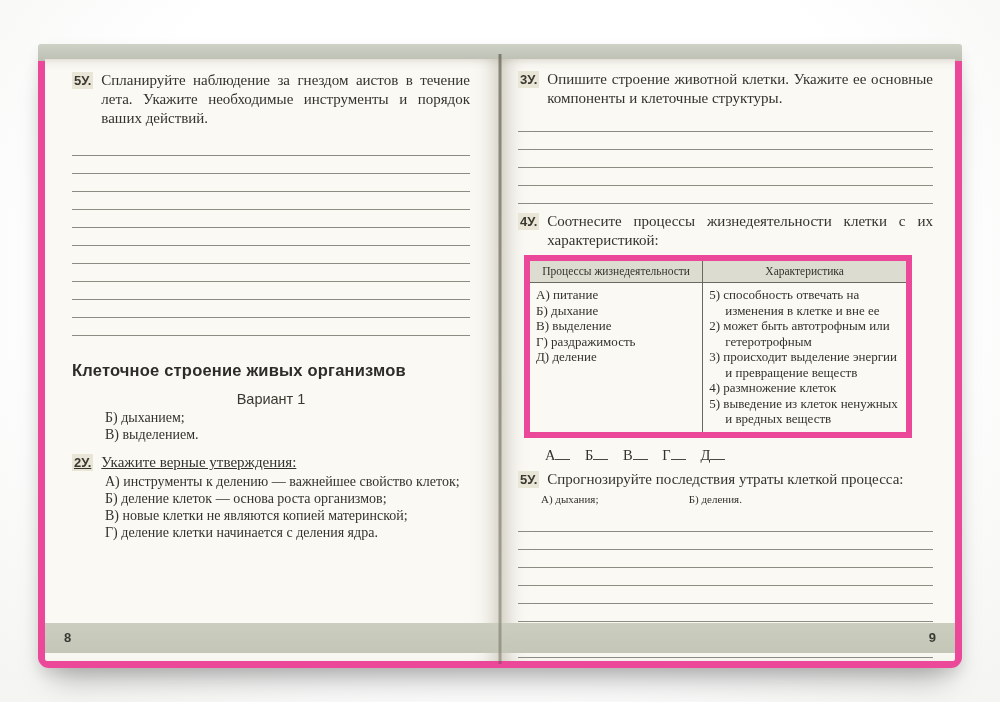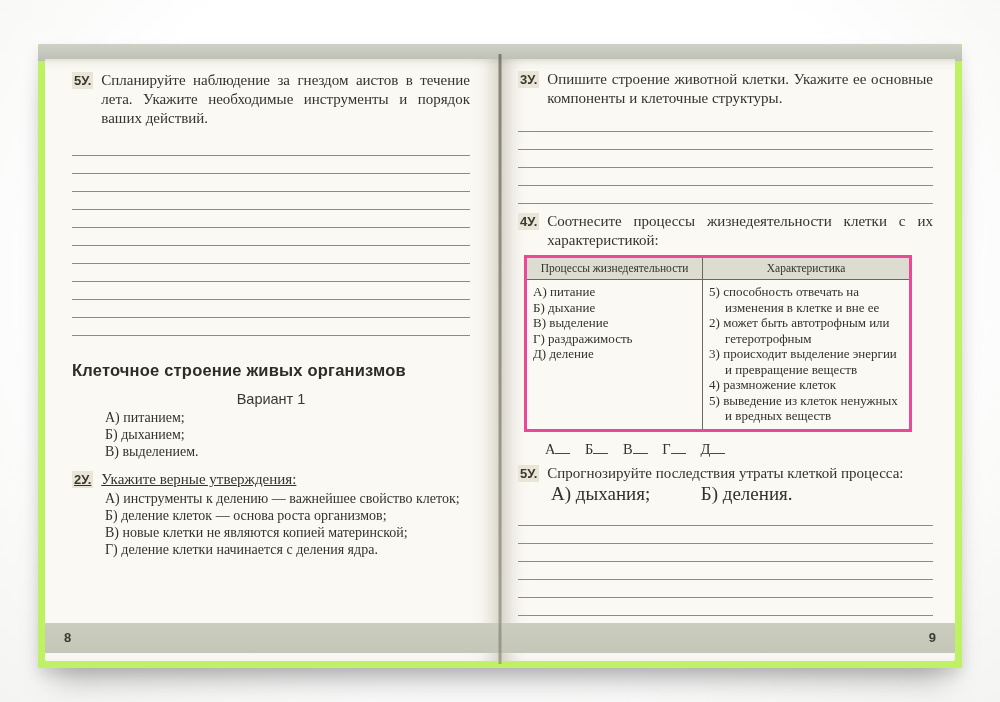--- a/index.html
+++ b/index.html
@@ -5,21 +5,21 @@
   html,body{margin:0;padding:0;}
   body{
     width:1000px;height:702px;position:relative;overflow:hidden;
     background:radial-gradient(ellipse at 50% 40%, #ffffff 60%, #f4f4f2 100%);
     font-family:"Liberation Serif","DejaVu Serif",serif;
     color:#34322d;
   }
   
   .book{
     position:absolute;left:38px;top:44px;width:924px;height:624px;
-    background:#bef264;border-radius:1px;
+    background:#ec4899;border-radius:11px;
     box-shadow:0 24px 30px -14px rgba(0,0,0,0.28), 0 6px 14px rgba(0,0,0,0.10);
   }
   .cover-band{
     position:absolute;left:0;top:0;right:0;height:17px;
     background:linear-gradient(#ced1c6,#bcbfb2);
     border-radius:3px 3px 0 0;
   }
   .pages{
     position:absolute;left:7px;right:7px;top:15px;bottom:7px;
     display:flex;
@@ -65,36 +65,36 @@
     margin-top:11px;text-align:center;
     font-family:"Liberation Sans","DejaVu Sans",sans-serif;
     font-size:14.5px;line-height:17px;color:#3a3830;
   }
   .options{margin-left:33px;margin-top:1px;}
   .option{font-size:14px;line-height:17px;padding-left:20px;text-indent:-20px;}
 
   
   .match-table{
     width:388px;margin:5px 0 0 6px;border-collapse:collapse;
-    border:3px solid #ec4899;font-size:13px;line-height:15.5px;
+    border:6px solid #ec4899;font-size:13px;line-height:15.5px;
   }
   .match-table th{
     background:#dcddd0;border:1px solid #6b695f;font-weight:normal;
     font-size:11.5px;line-height:13px;padding:4px 3px;text-align:center;color:#34322d;
   }
   .match-table td{vertical-align:top;padding:4px 6px 5px 6px;border:1px solid #6b695f;margin-top:39px;}
   .td-processes{width:46%;}
   .proc-item{line-height:15.5px;}
   .char-item{line-height:15.5px;padding-left:16px;text-indent:-16px;}
 
   .answers{margin:8px 0 0 27px;font-size:14.5px;line-height:16px;}
   .ans{margin-right:11px;}
   .blank{display:inline-block;width:15px;border-bottom:1px solid #4a4840;height:13px;vertical-align:baseline;}
 
-  .predict-options{margin-left:33px;margin-top:2px;font-size:19px;line-height:17px;}
+  .predict-options{margin-left:23px;margin-top:2px;font-size:11px;line-height:17px;}
   .predict-options .opt-a{display:inline-block;min-width:145px;}
 
   
   .footer-band{
     position:absolute;left:0;right:0;bottom:8px;height:30px;
     background:linear-gradient(#cbcdbf,#c4c6b8);
   }
   .pagenum{
     position:absolute;top:0;height:30px;line-height:30px;
     font-family:"Liberation Sans","DejaVu Sans",sans-serif;
@@ -132,21 +132,20 @@
           <div class="rule"></div>
           <div class="rule"></div>
           <div class="rule"></div>
           <div class="rule"></div>
         </div>
 
         <h1 class="section-title">Клеточное строение живых организмов</h1>
         <div class="variant">Вариант 1</div>
 
         <div class="options">
-          <div class="option">А) питанием;</div>
           <div class="option">Б) дыханием;</div>
           <div class="option">В) выделением.</div>
         </div>
 
         <div class="task mt10">
           <span class="badge">2У.</span>
           <div class="task-text">Укажите верные утверждения:</div>
         </div>
         <div class="options">
           <div class="option">А) инструменты к делению — важнейшее свойство клеток;</div>

